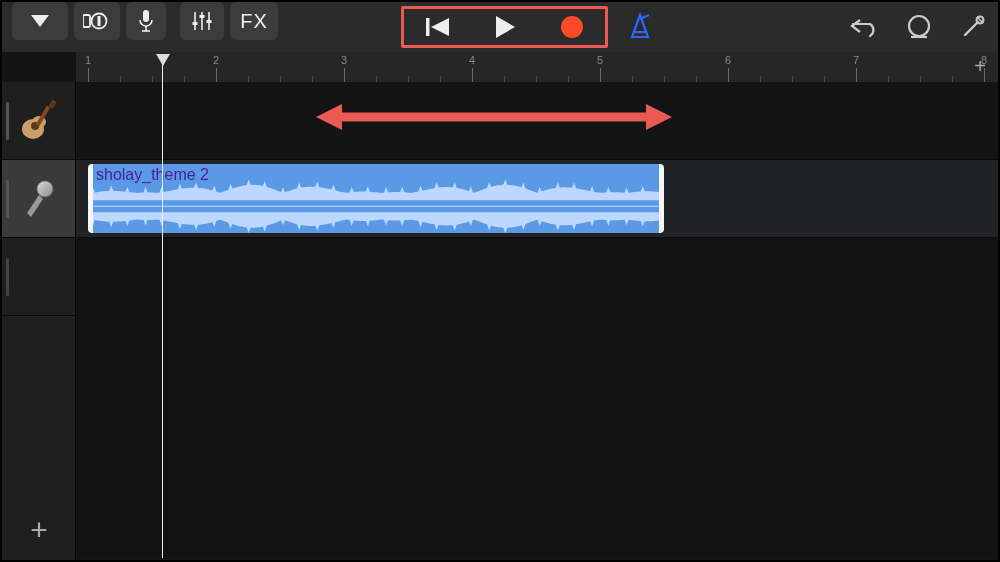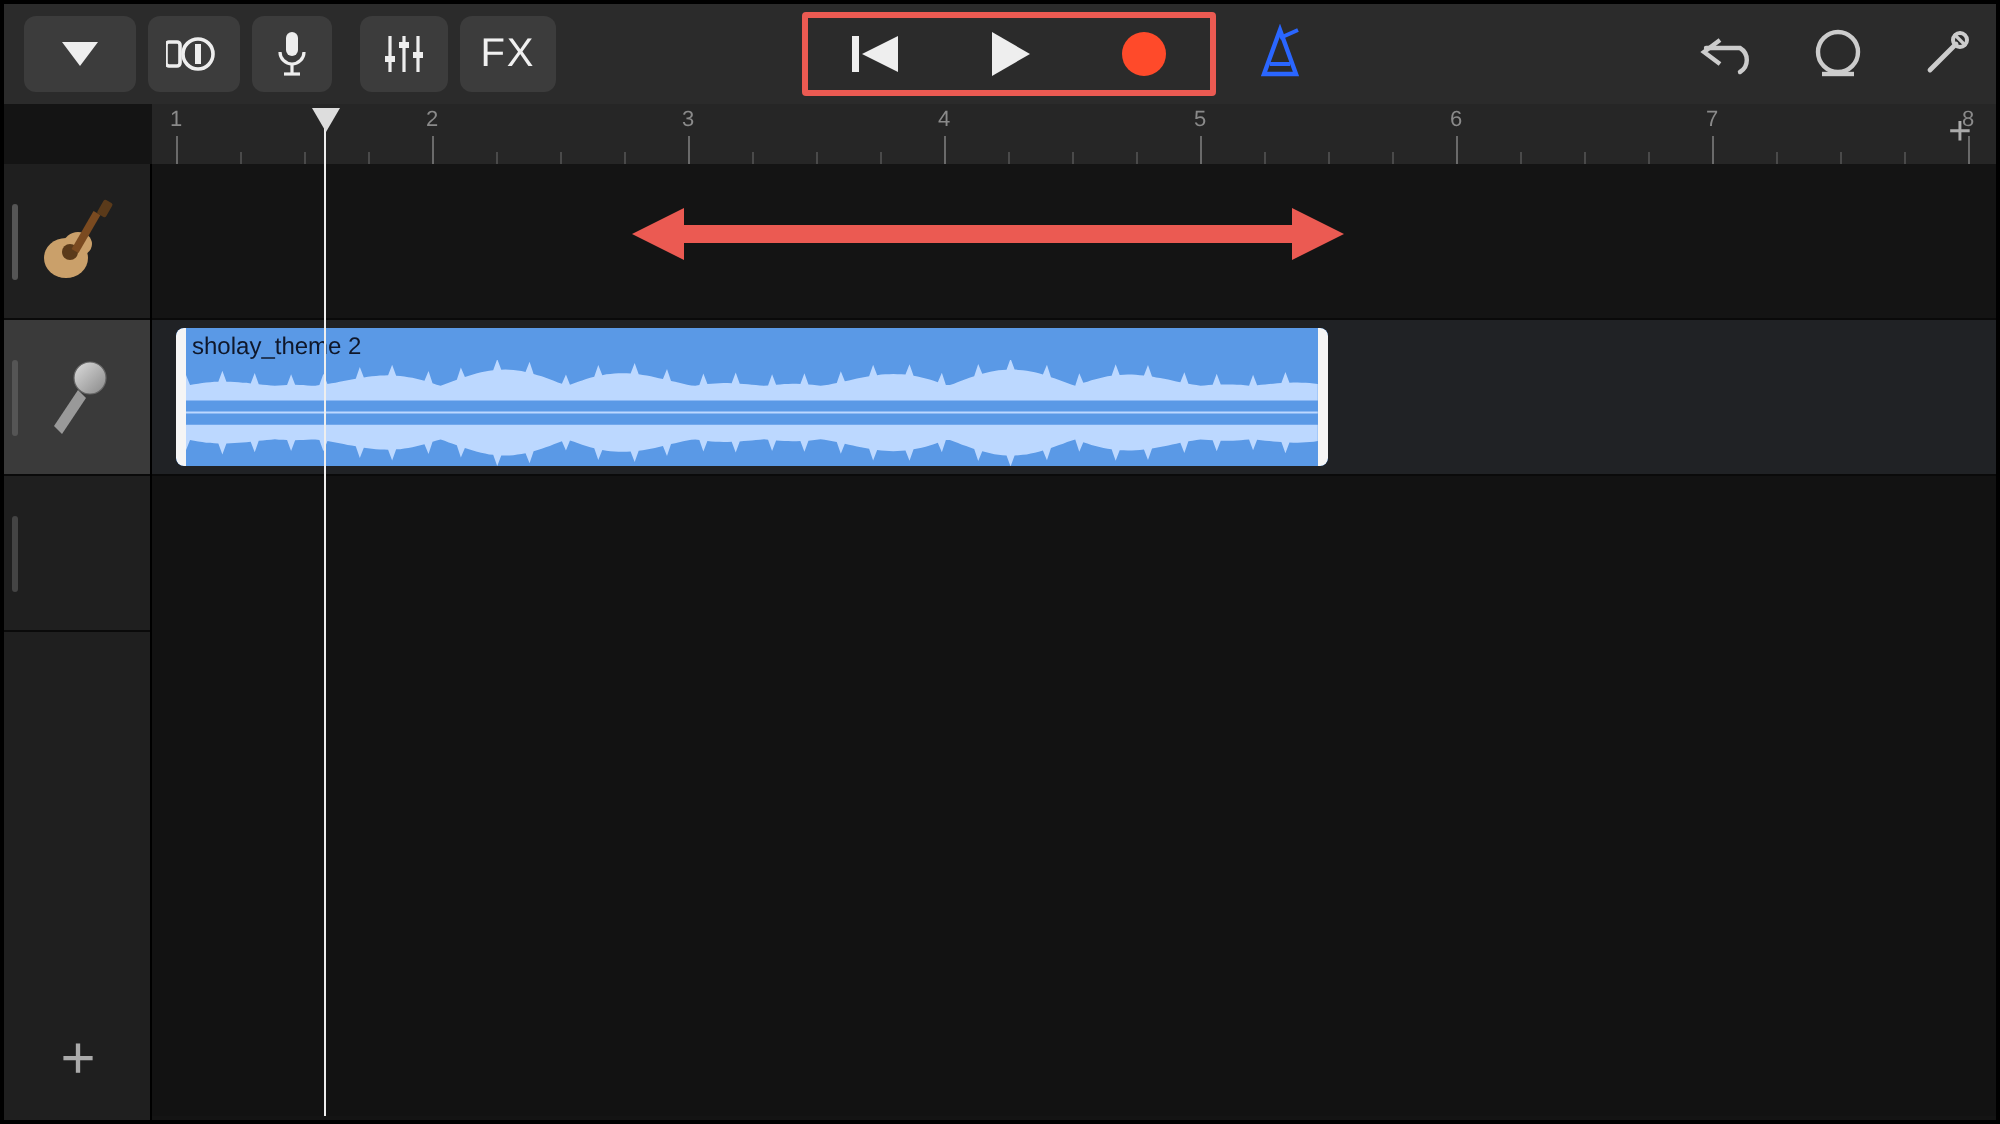--- a/index.html
+++ b/index.html
@@ -1,20 +1,20 @@
 <!DOCTYPE html>
 <html><head>
 <meta charset="utf-8">
 <style>
   * { box-sizing: border-box; margin: 0; padding: 0; }
   html, body { width: 1000px; height: 562px; background: #000; font-family: -apple-system, Helvetica, Arial, sans-serif; overflow: hidden; }
   .frame { position: relative; width: 1000px; height: 562px; background: #141414; border: 2px solid #000; }
   
   
-  .topbar { position: absolute; top: 0; left: 0; right: 0; height: 50px; background: #2b2b2b; display: flex; align-items: center; }
+  .topbar { position: absolute; top: 0; left: 0; right: 0; height: 50px; background: #2b2b2b; display: flex; align-items: flex-start; }
   .tb-btn { height: 38px; background: #3c3c3c; border-radius: 6px; display: flex; align-items: center; justify-content: center; margin-left: 6px; color: #f0f0f0; }
   .tb-btn.first { margin-left: 10px; width: 56px; }
   .tb-btn.cam { width: 46px; }
   .tb-btn.mic { width: 40px; }
   .gap { width: 8px; }
   .tb-btn.sliders { width: 44px; }
   .tb-btn.fx { width: 48px; font-size: 20px; font-weight: 500; letter-spacing: 1px; }
   
   .transport-wrap { position: absolute; left: 399px; top: 4px; width: 207px; height: 42px; border: 3px solid #eb5a52; border-radius: 2px; display: flex; align-items: center; justify-content: space-around; }
   .trans-icon { width: 40px; height: 34px; display:flex; align-items:center; justify-content:center; cursor:pointer; }
@@ -47,21 +47,21 @@
   .tracks { position: absolute; left: 74px; top: 80px; right: 0; bottom: 0; background: #141414; }
   .track-row { position: relative; height: 78px; border-bottom: 1px solid #0a0a0a; }
   .track-row.selected { background: #202225; }
   .grid-line { position:absolute; top:80px; bottom:0; width:1px; background:#252525; }
   
   
   .region { position:absolute; top: 4px; bottom: 4px; background: #5a99e6; border-radius: 4px; overflow: hidden; display:flex; flex-direction:column; }
   .region-handle { position:absolute; top:0; bottom:0; width:5px; background:#f5f5f5; }
   .region-handle.left { left:0; border-radius: 4px 0 0 4px; }
   .region-handle.right { right:0; border-radius: 0 4px 4px 0; }
-  .region-label { color:#0f172a; font-size:12px; padding: 2px 8px; z-index:2; }
+  .region-label { color:#4c1d95; font-size:16px; padding: 2px 8px; z-index:2; }
   .wave { position:absolute; left:5px; right:5px; top:16px; bottom:2px; }
   
   
   .anno-arrow { position:absolute; z-index: 60; }
   
 </style>
 </head>
 <body>
 
 <div class="frame">

